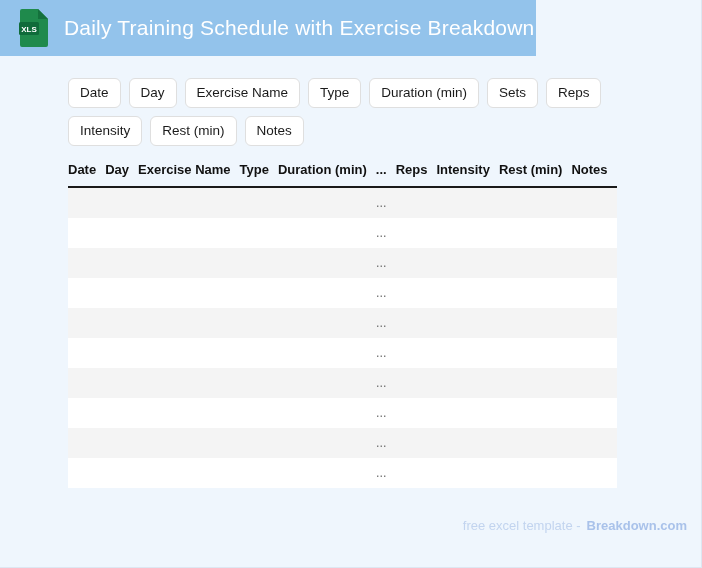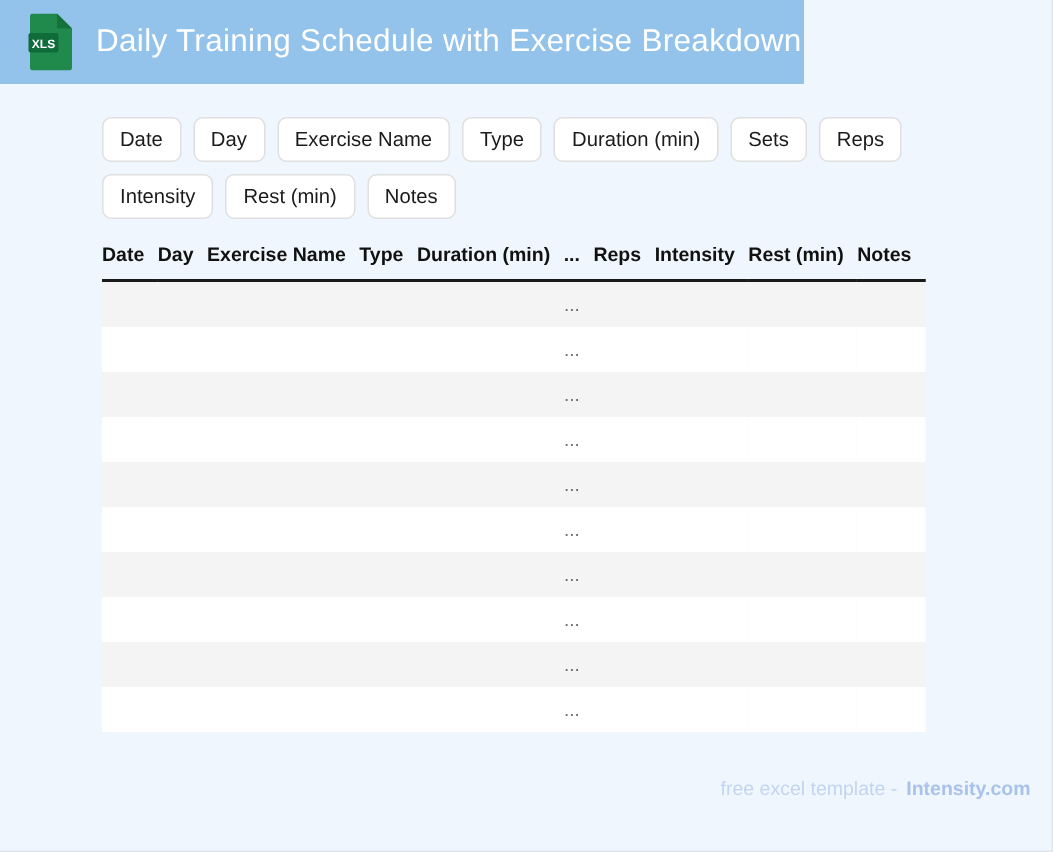--- a/index.html
+++ b/index.html
@@ -291,14 +291,14 @@
           <td></td>
           <td></td>
           <td></td>
           <td></td>
         </tr>
       </tbody>
   </table>
 </div>
 
 <div class="footer">
-  <span class="free-text">free excel template -</span><span class="brand">Intensity.com</span>
+  <span class="free-text">free excel template -</span><span class="brand">Breakdown.com</span>
 </div>
 
 </body></html>

